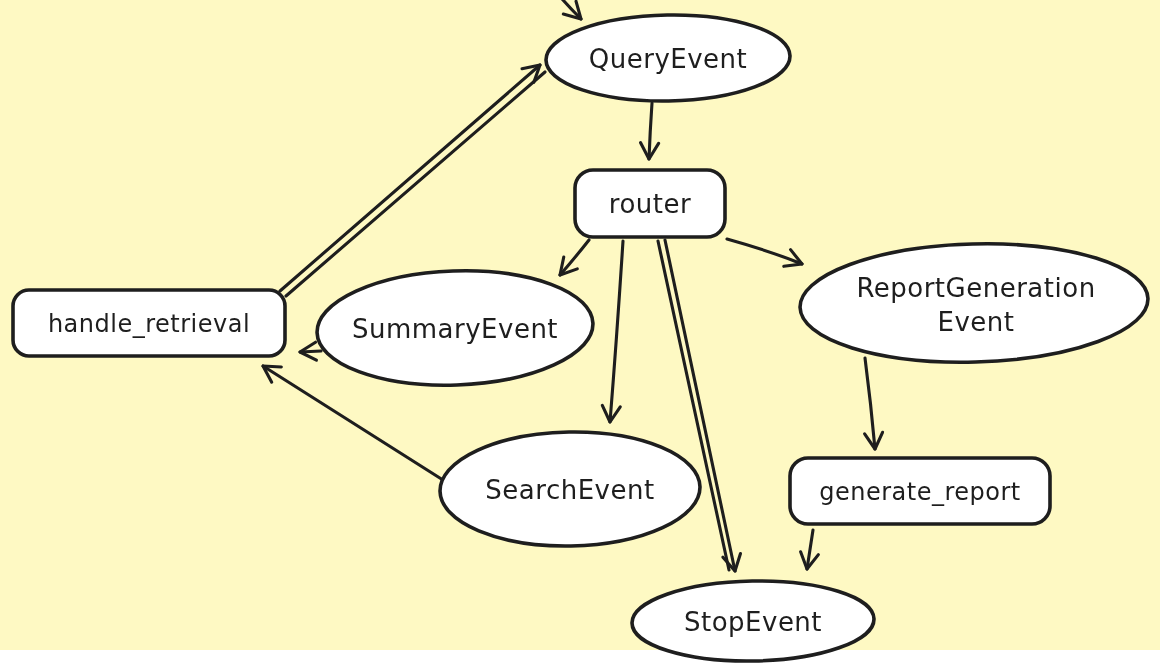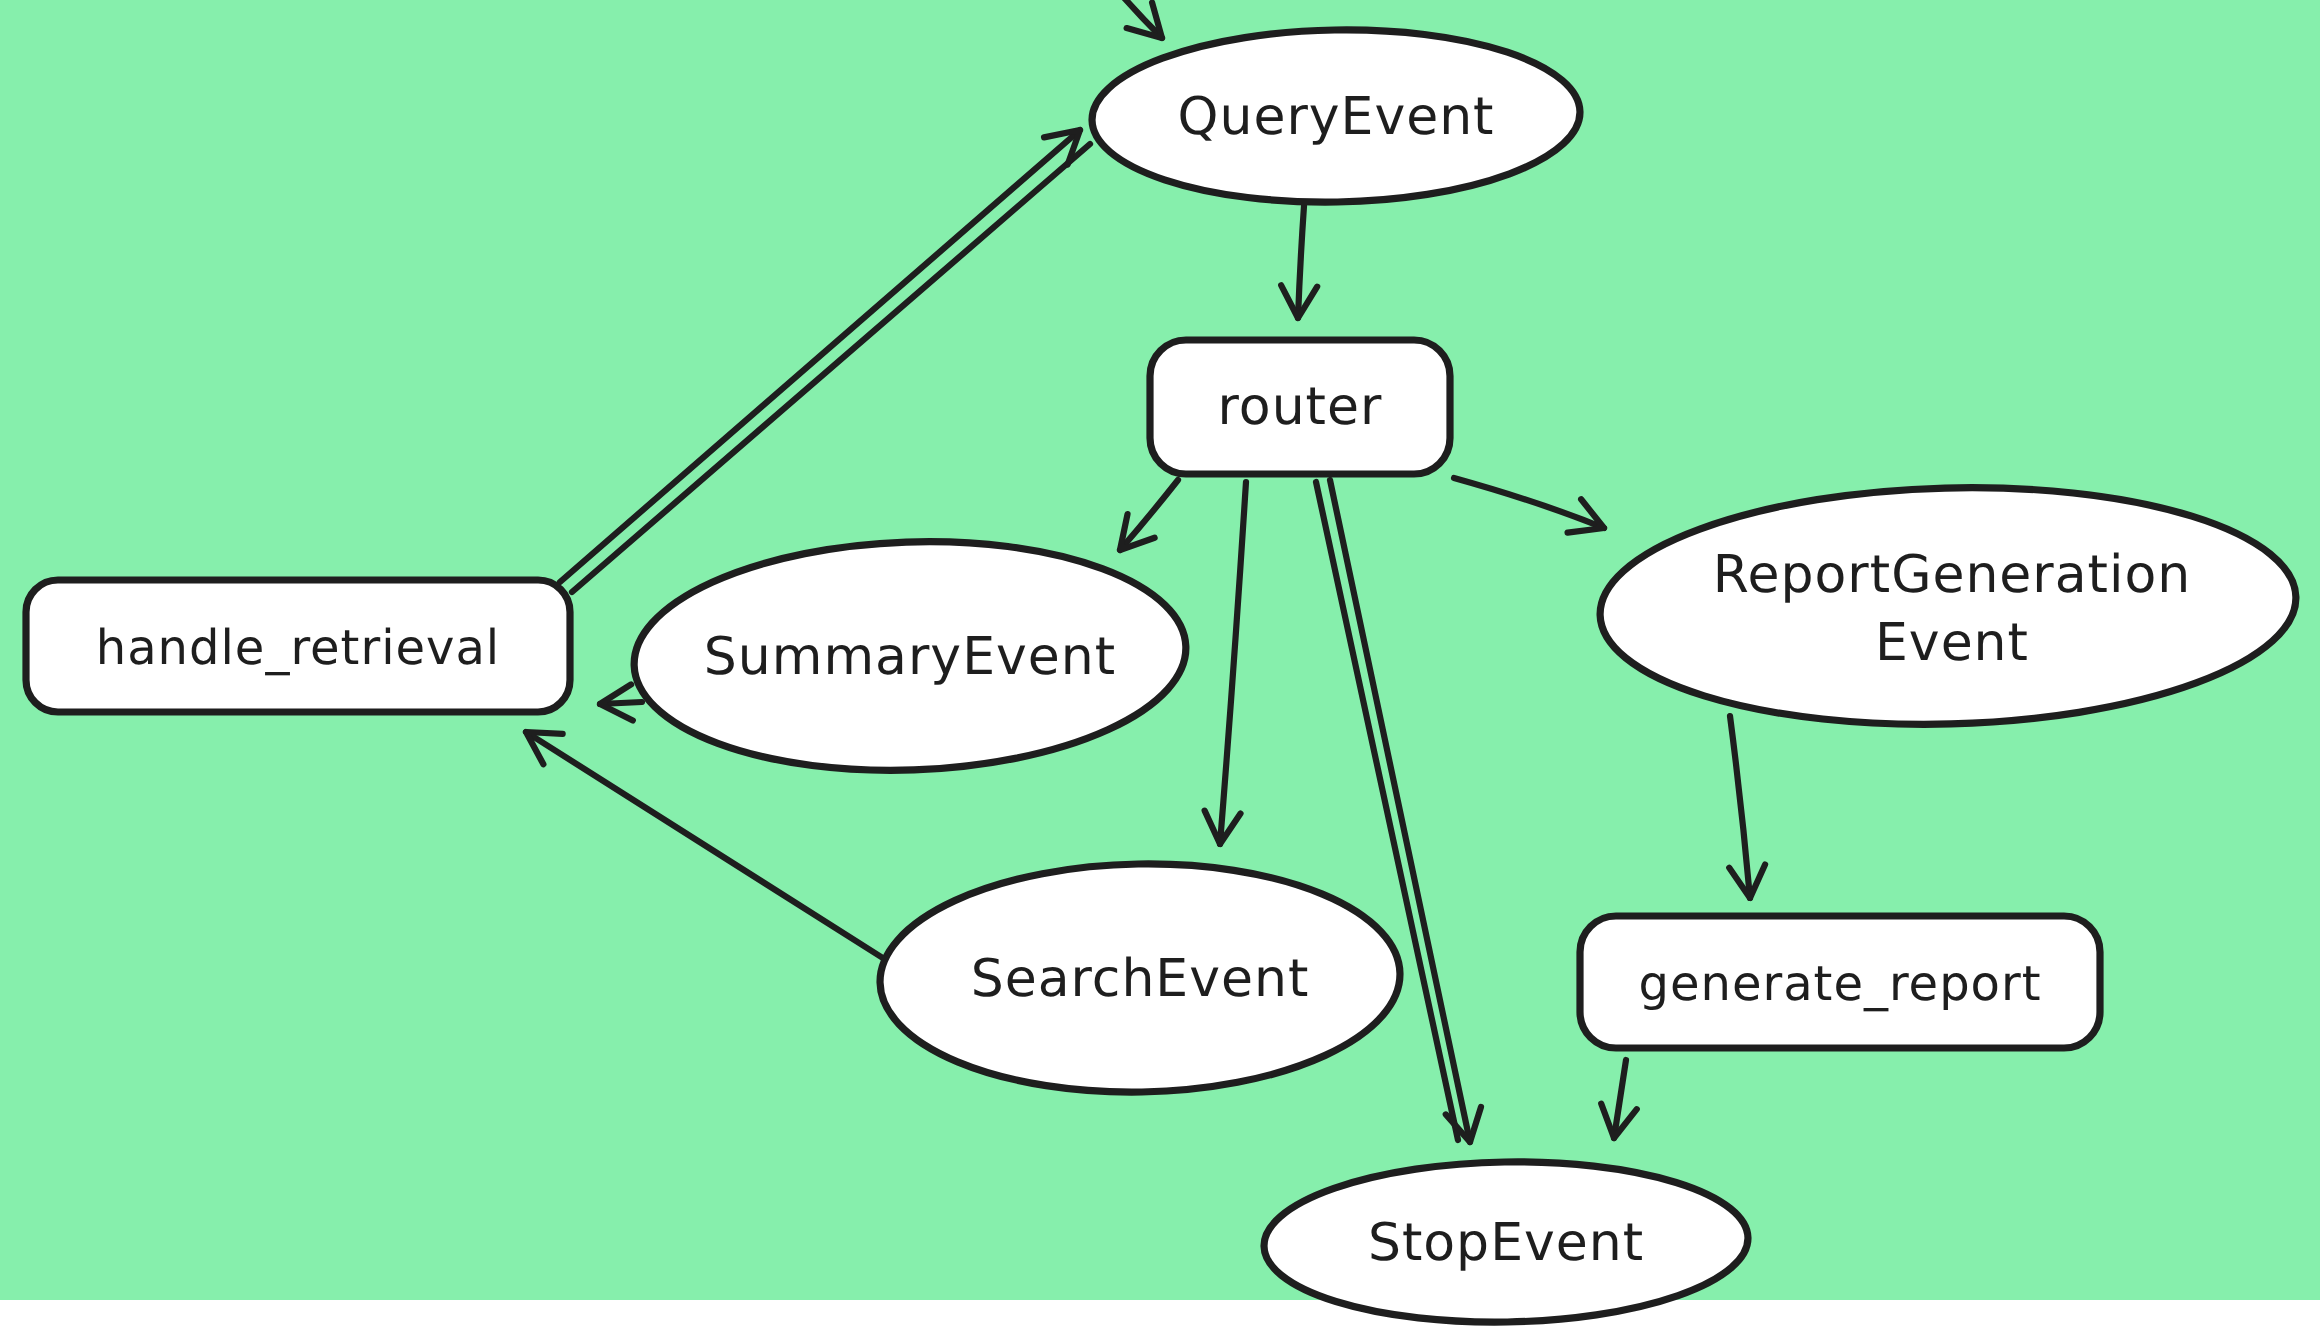--- a/index.html
+++ b/index.html
@@ -8,21 +8,21 @@
     width: 1160px;
     height: 665px;
     background: #ffffff;
     overflow: hidden;
     font-family: "DejaVu Sans", sans-serif;
   }
   #canvas-wrap {
     width: 1160px;
     height: 650px;
     position: relative;
-    background: #86efac;
+    background: #fef9c3;
   }
   svg { display: block; }
   .node-shape {
     fill: #ffffff;
     stroke: #1e1e1e;
     stroke-width: 3.6;
   }
   .edge-line {
     fill: none;
     stroke: #1e1e1e;

